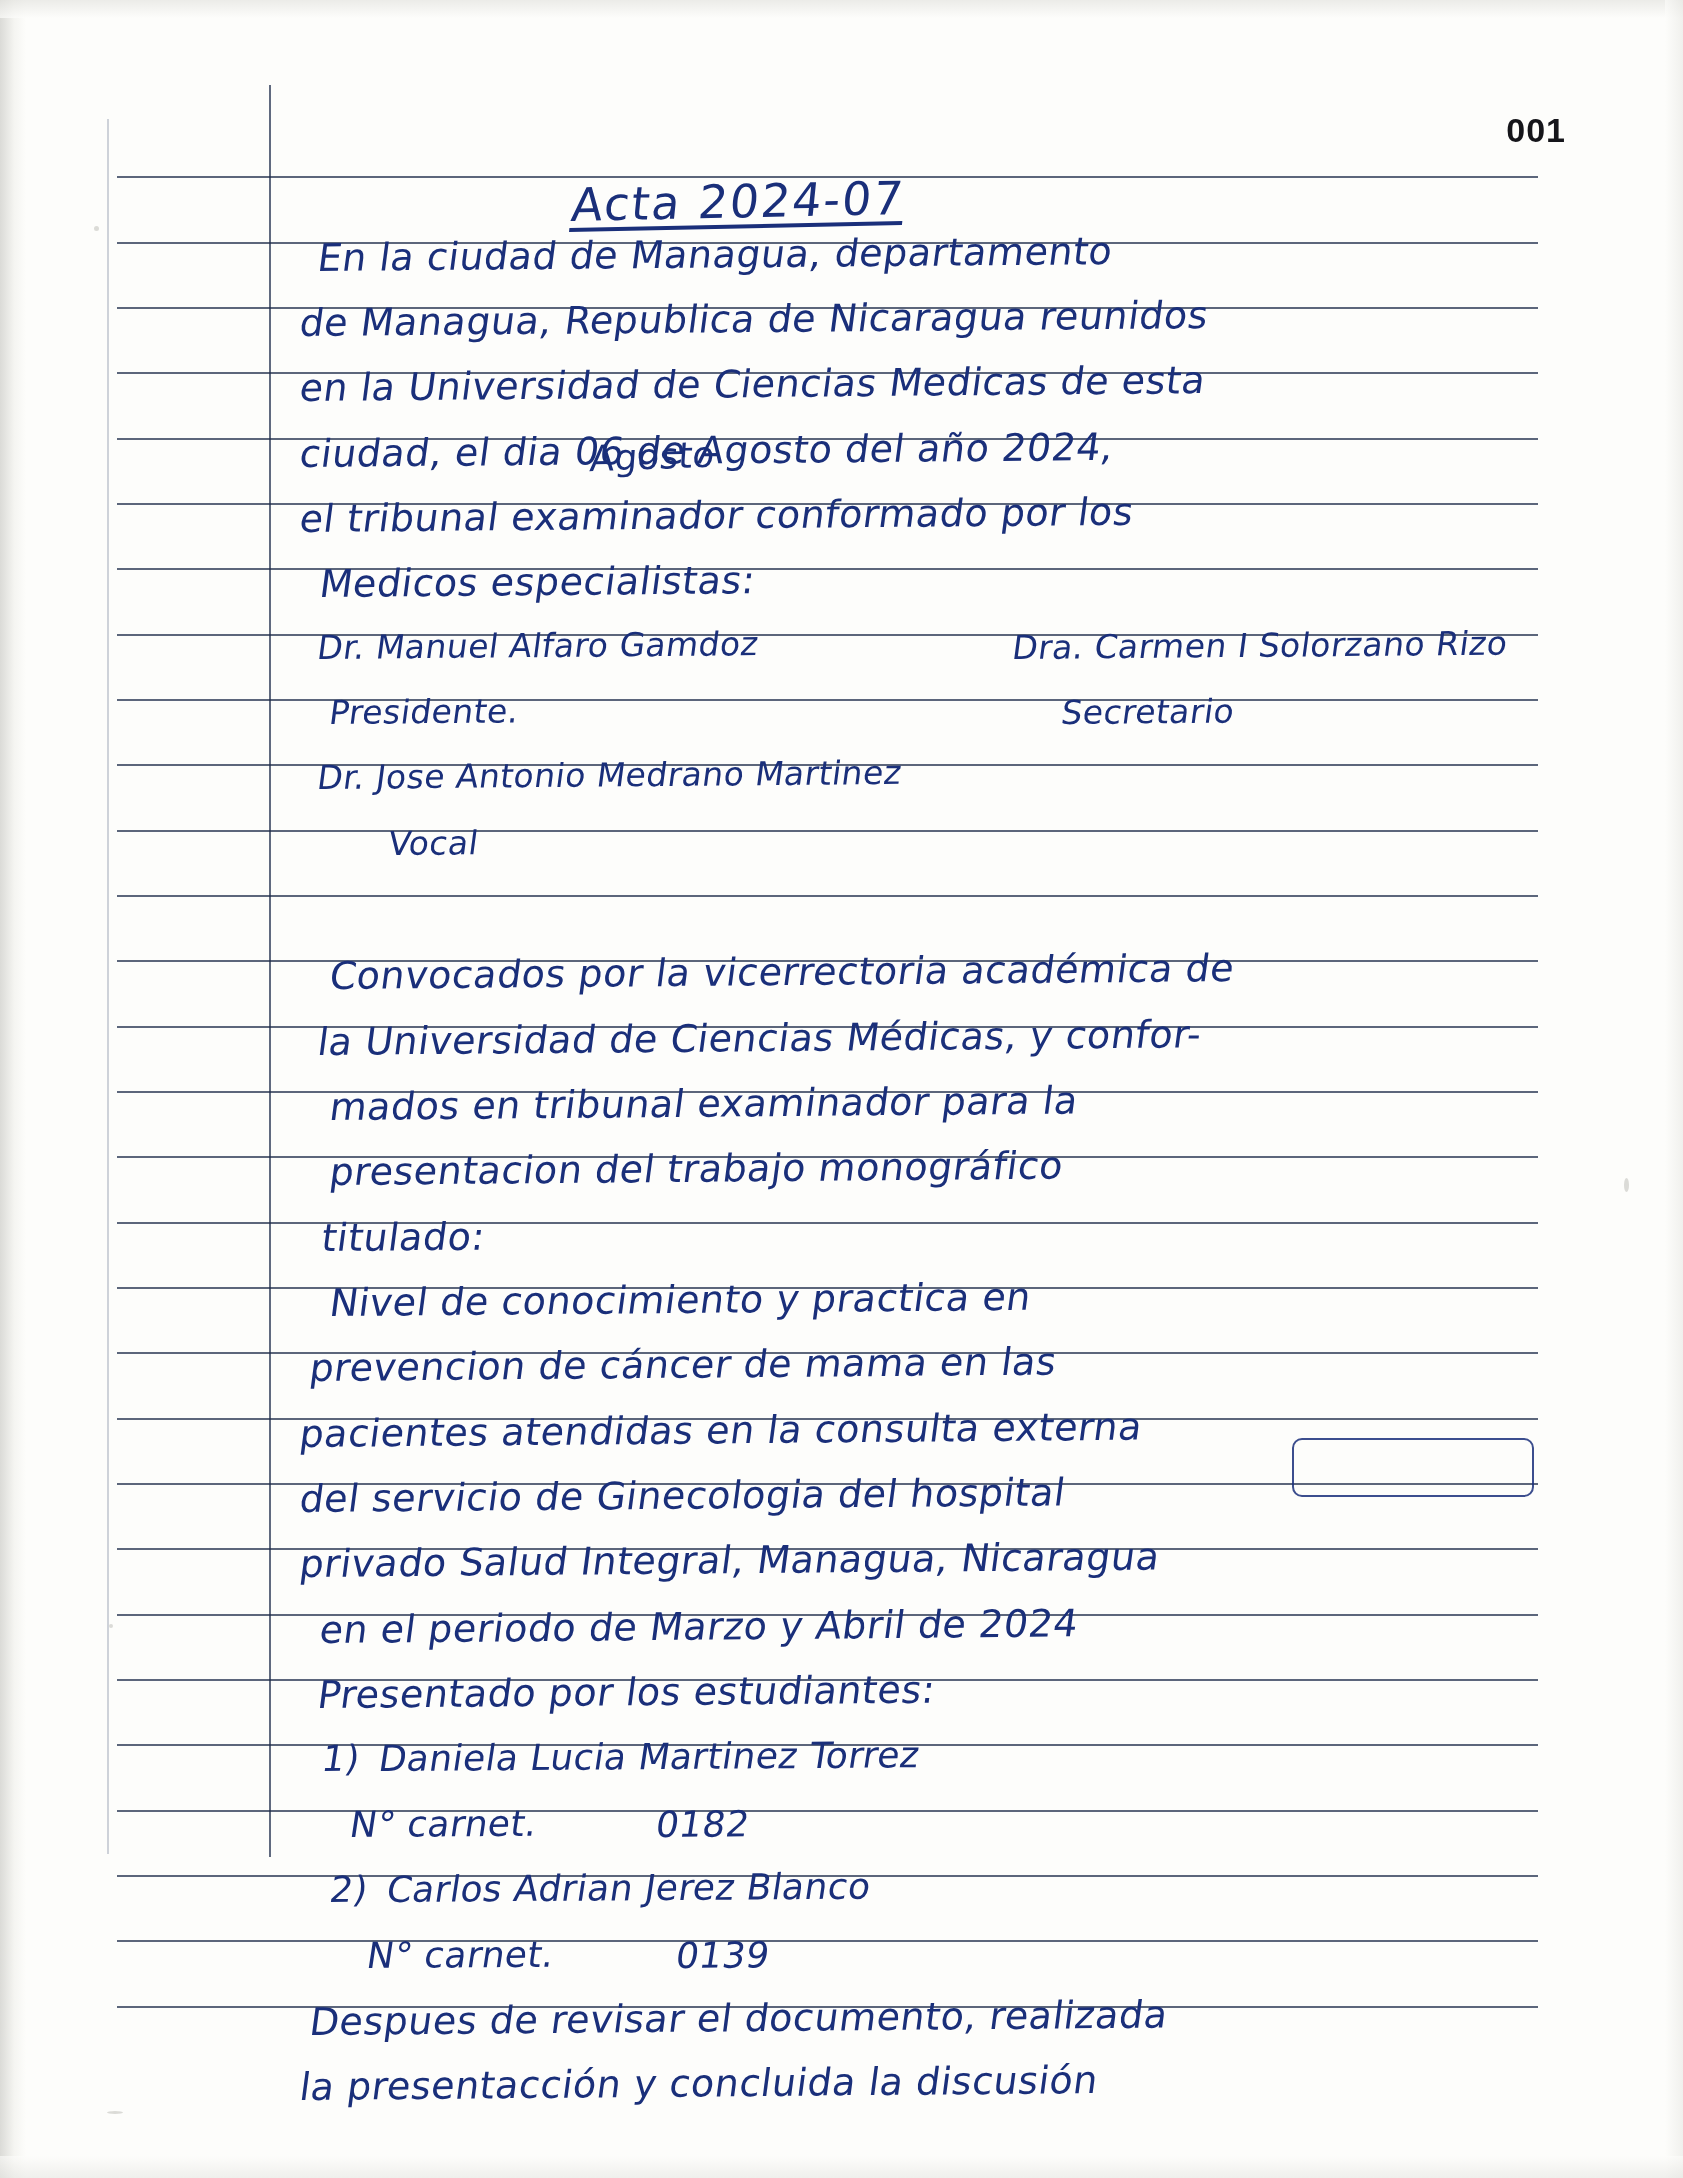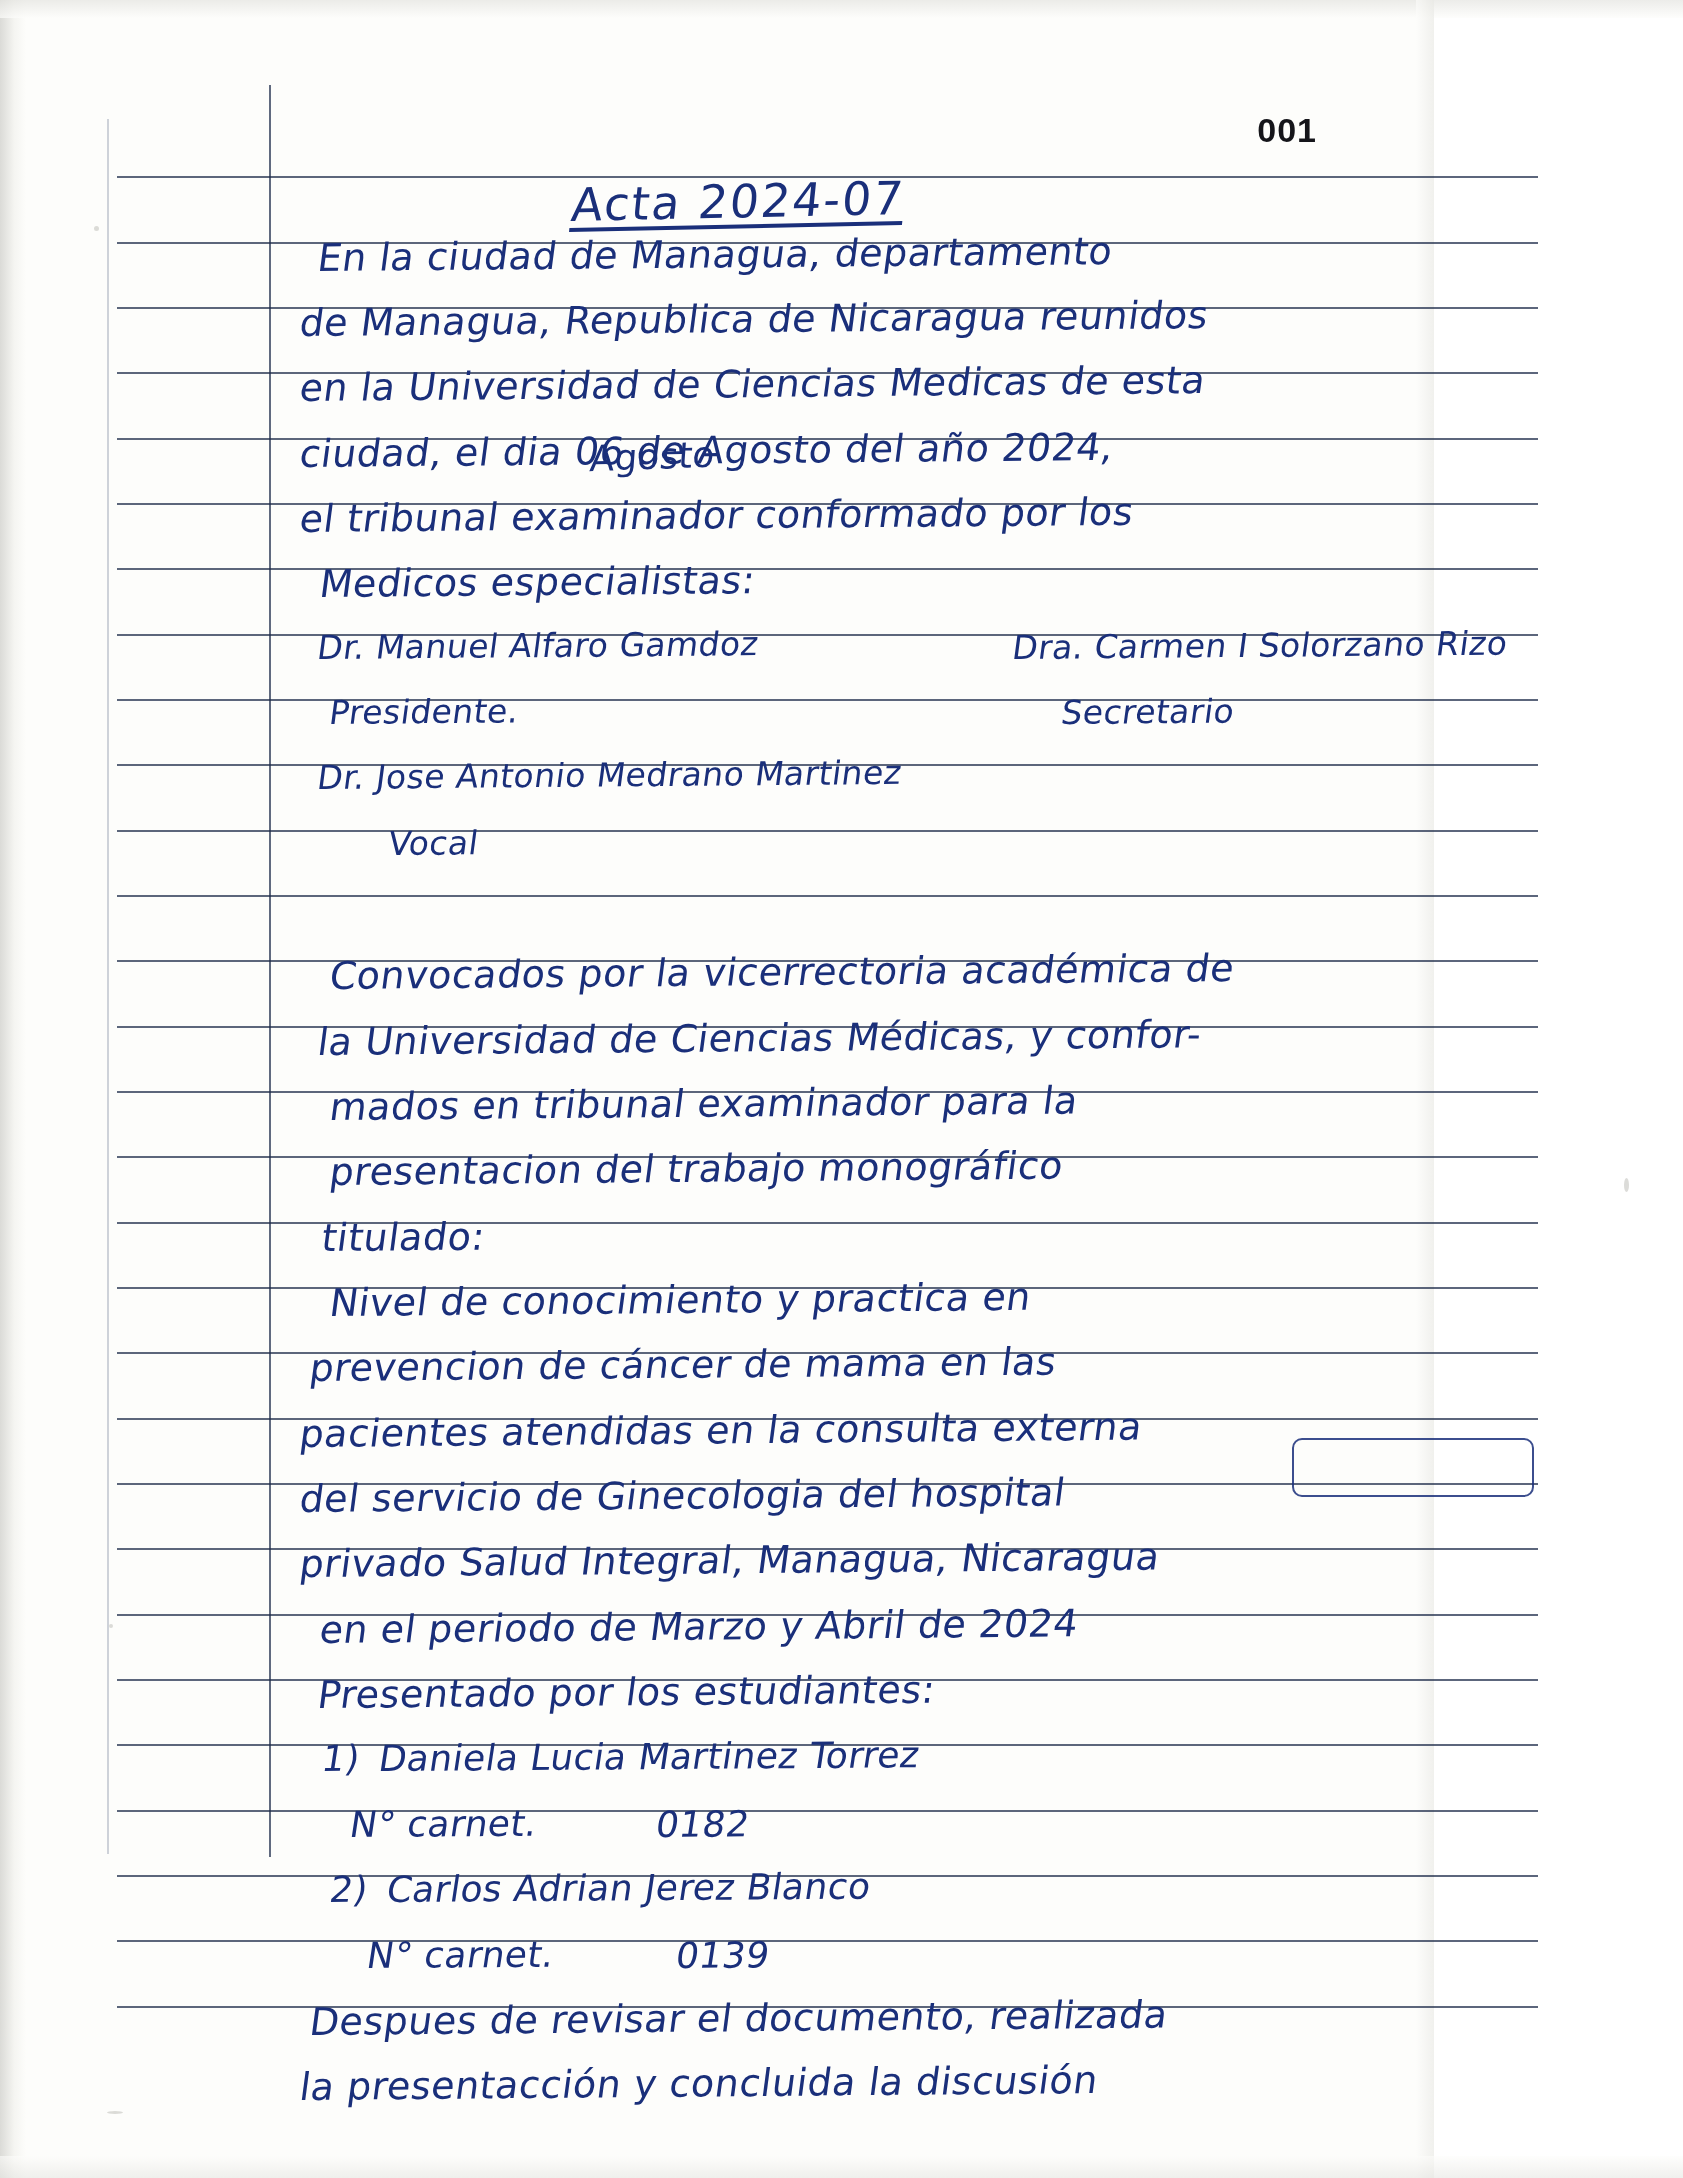--- a/index.html
+++ b/index.html
@@ -13,21 +13,21 @@
     font-family: "DejaVu Sans", sans-serif;
     position: relative;
     overflow: hidden;
   }
 
   
   .scan-sheet {
     position: absolute;
     left: 0;
     top: 0;
-    width: 1434px;
+    width: 1683px;
     height: 2178px;
     background: #fdfdfb;
   }
 
   
   .scan-edge-left {
     position: absolute;
     left: 0; top: 0;
     width: 26px; height: 2178px;
     background: linear-gradient(to right, #cfcfcb 0%, #f2f2ee 55%, #fdfdfb 100%);

